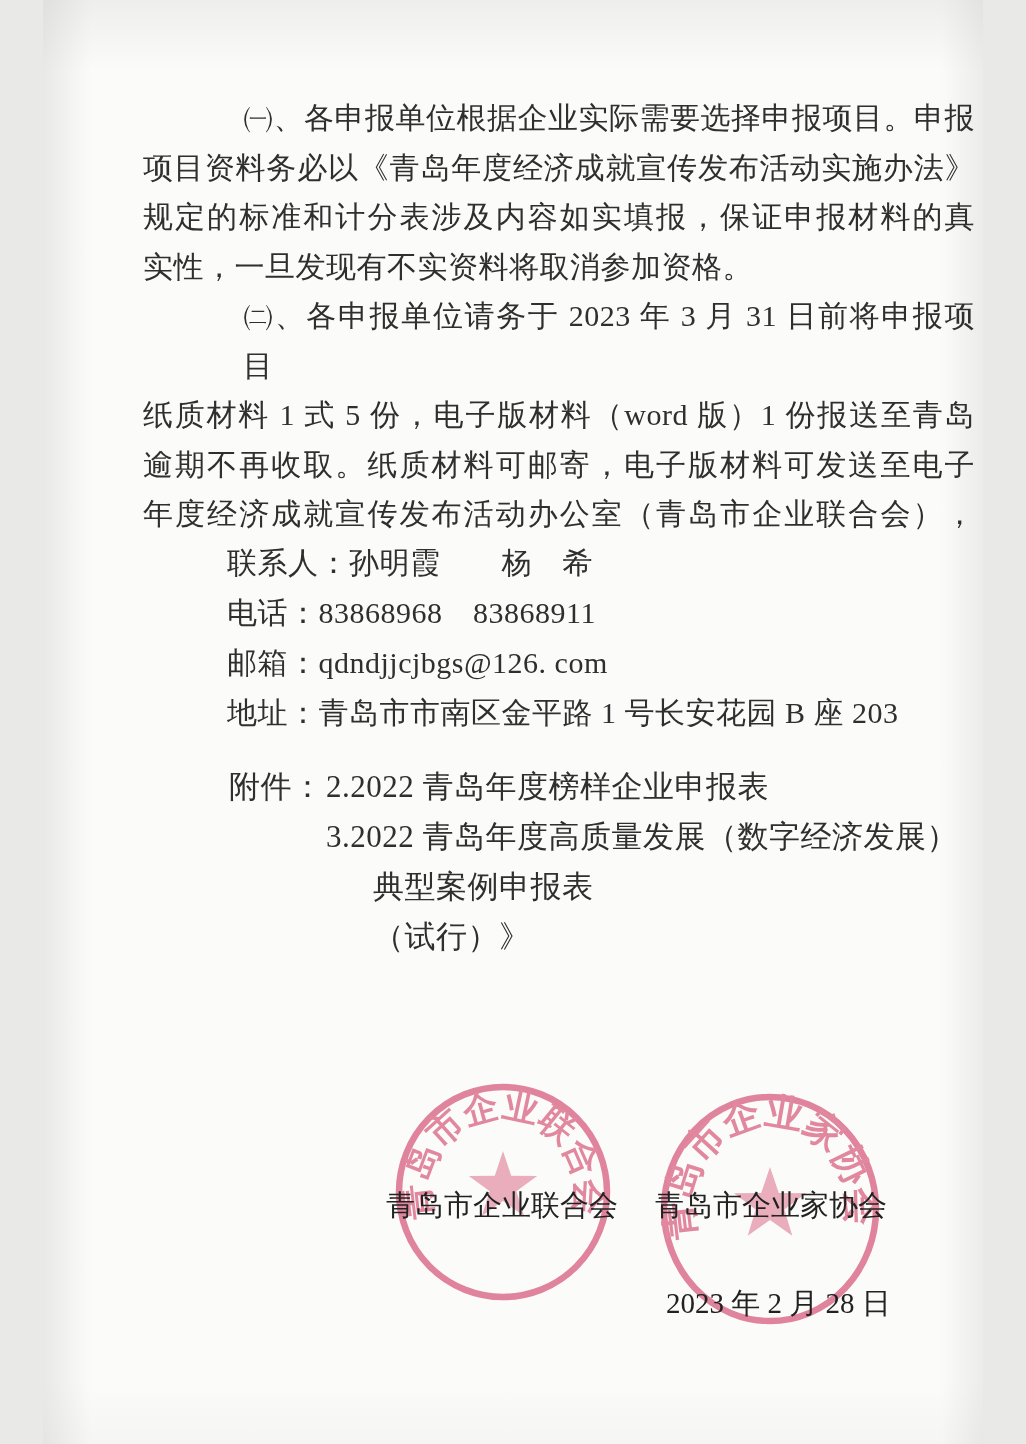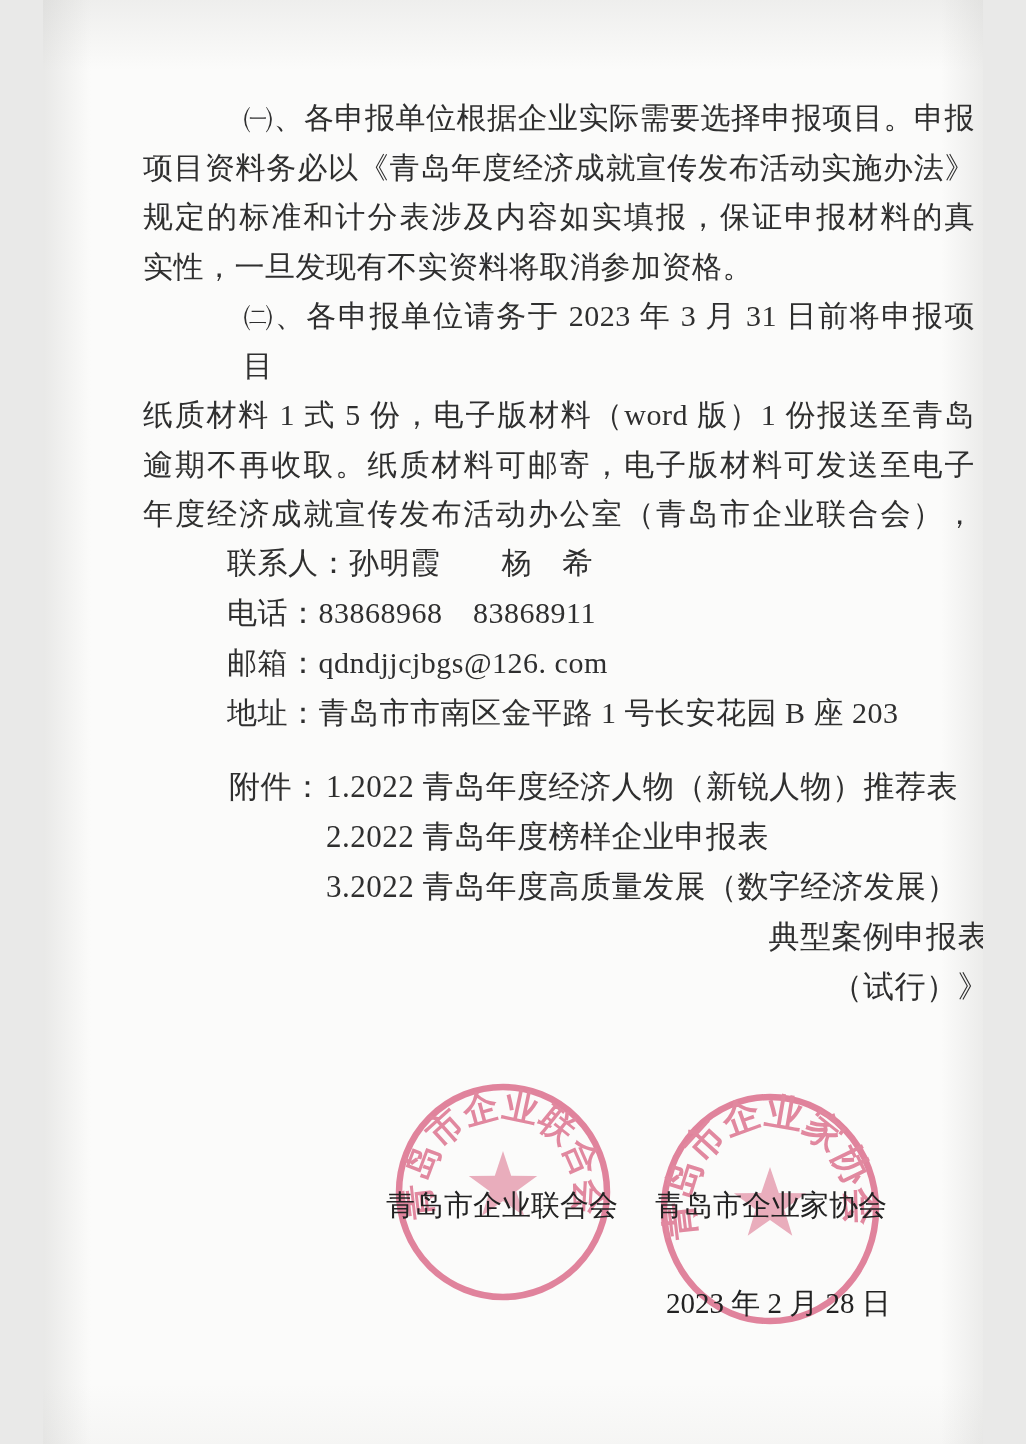--- a/index.html
+++ b/index.html
@@ -45,21 +45,21 @@
     width: 760px;
     font-size: 31px;
     line-height: 50px;
     letter-spacing: 0.5px;
     display: flex;
     align-items: flex-start;
     margin-top: 18px;
   }
   .attach-label { flex: 0 0 97px; }
   .attach-items { flex: 1; }
-  .attach-cont { padding-left: 47px; text-align: right; }
+  .attach-cont { padding-left: 47px; }
   .stamp {
     position: absolute;
     opacity: 0.85;
     filter: blur(0.4px);
   }
   .stamp-left  { left: 352px; top: 1083px; width: 216px; height: 218px; }
   .stamp-right { left: 617px; top: 1091px; width: 220px; height: 236px; }
   .stamp text {
     font-family: "Liberation Serif", "DejaVu Serif", serif;
     font-weight: bold;
@@ -103,21 +103,20 @@
   <div class="contact-block">
     <div class="line">联系人：孙明霞　　杨　希</div>
     <div class="line">电话：83868968　83868911</div>
     <div class="line">邮箱：qdndjjcjbgs@126. com</div>
     <div class="line">地址：青岛市市南区金平路 1 号长安花园 B 座 203</div>
   </div>
 
   <div class="attach-block">
     <div class="attach-label">附件：</div>
     <div class="attach-items">
-      <div class="line">1.2022 青岛年度经济人物（新锐人物）推荐表</div>
       <div class="line">2.2022 青岛年度榜样企业申报表</div>
       <div class="line">3.2022 青岛年度高质量发展（数字经济发展）</div>
       <div class="line attach-cont">典型案例申报表</div>
       <div class="line attach-cont">（试行）》</div>
     </div>
   </div>
 
   <svg class="stamp stamp-left" viewBox="0 0 216 218">
     <defs>
       <path id="arcL" d="M 38.5 134.3 A 74 74 0 1 1 177.5 134.3" fill="none"></path>

